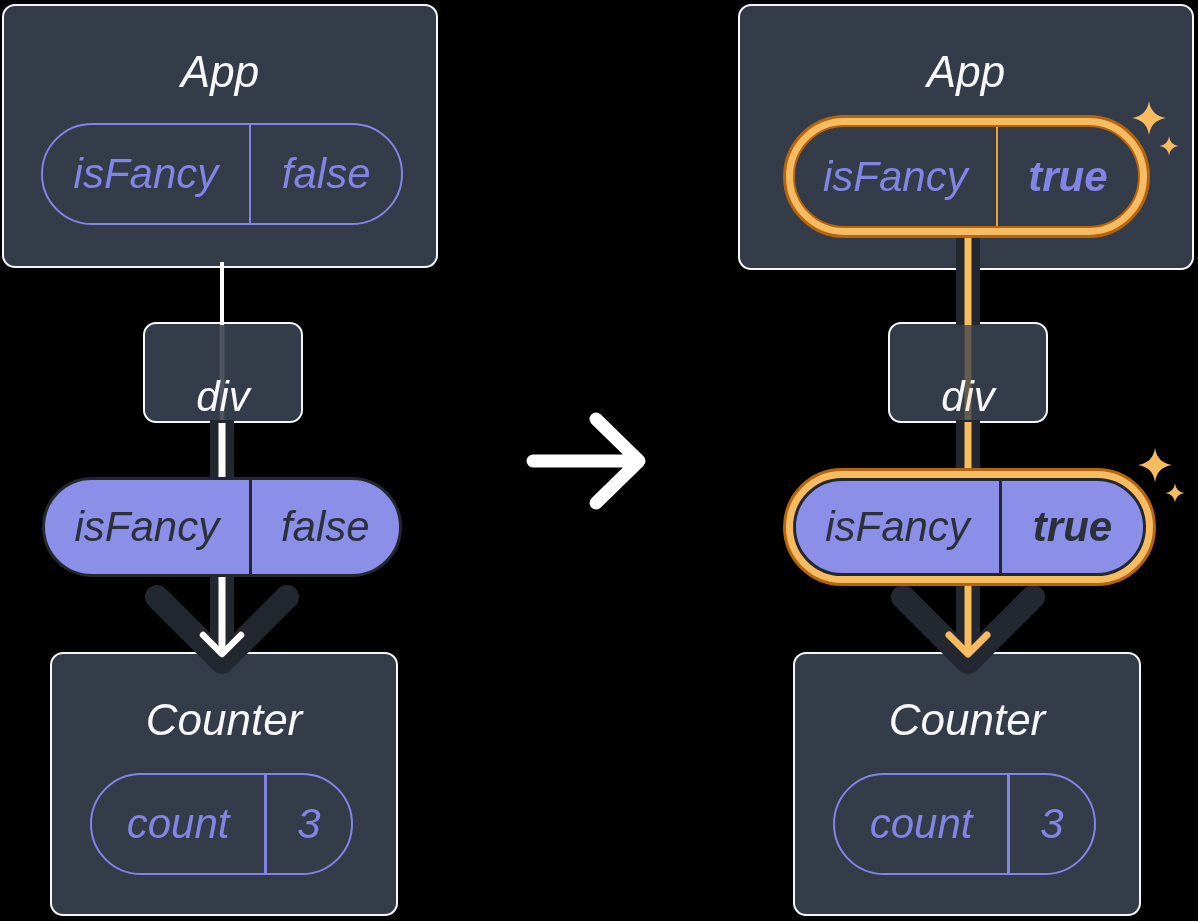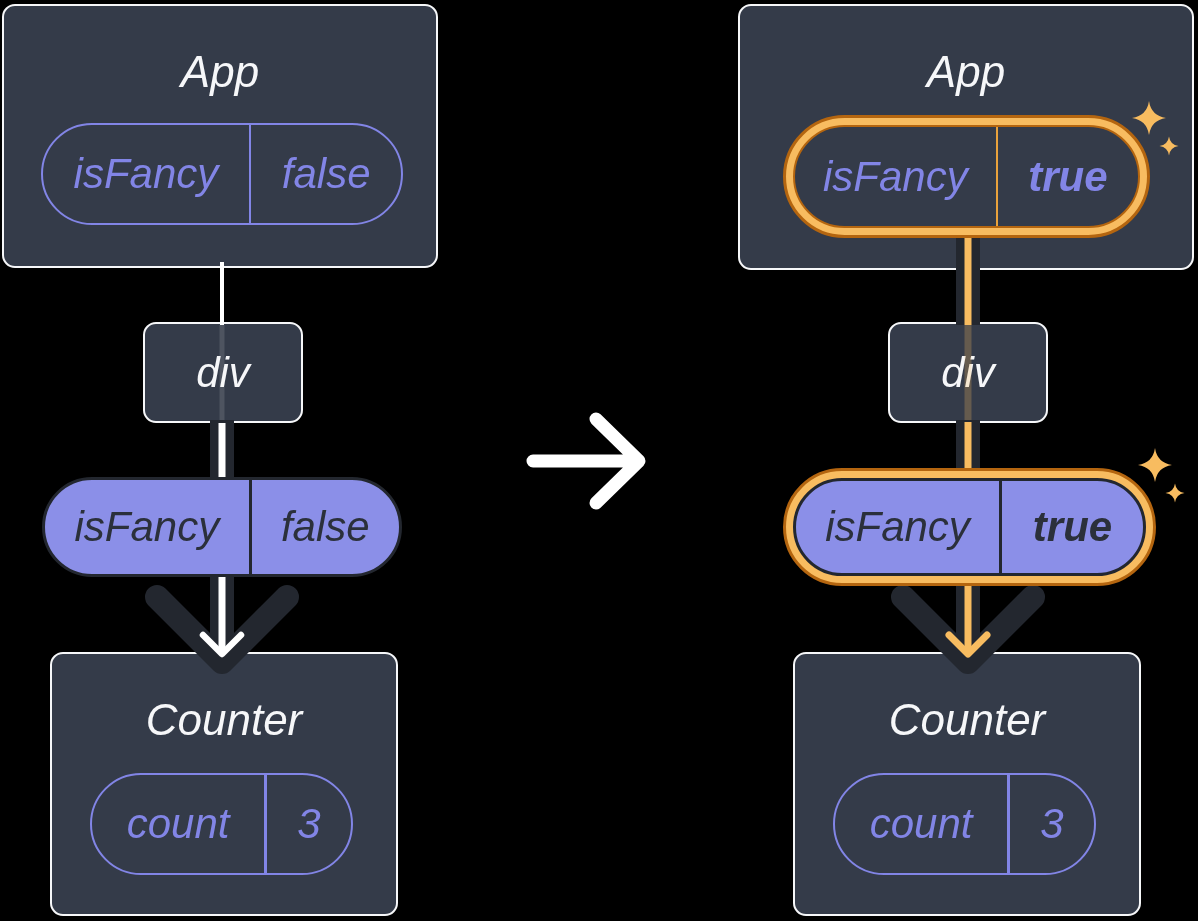--- a/index.html
+++ b/index.html
@@ -14,21 +14,21 @@
   .box{
     position:absolute;background:#343b49;
     border:2.5px solid #f6f7f9;border-radius:13px;
     box-sizing:border-box;z-index:1;
   }
   .title{
     position:absolute;left:0;right:0;top:44px;text-align:center;
     font-size:44px;font-weight:500;color:#f6f7f9;line-height:1;
   }
   .divbox{
-    display:flex;align-items:center;justify-content:center;
+    display:flex;align-items:flex-end;justify-content:center;
     font-size:42px;font-weight:500;color:#f6f7f9;
   }
   
   .pill{
     position:absolute;border-radius:999px;display:flex;align-items:stretch;
     box-sizing:border-box;z-index:3;overflow:hidden;
   }
   .pill .cell{
     display:flex;align-items:center;justify-content:center;
     font-size:42px;line-height:1;

